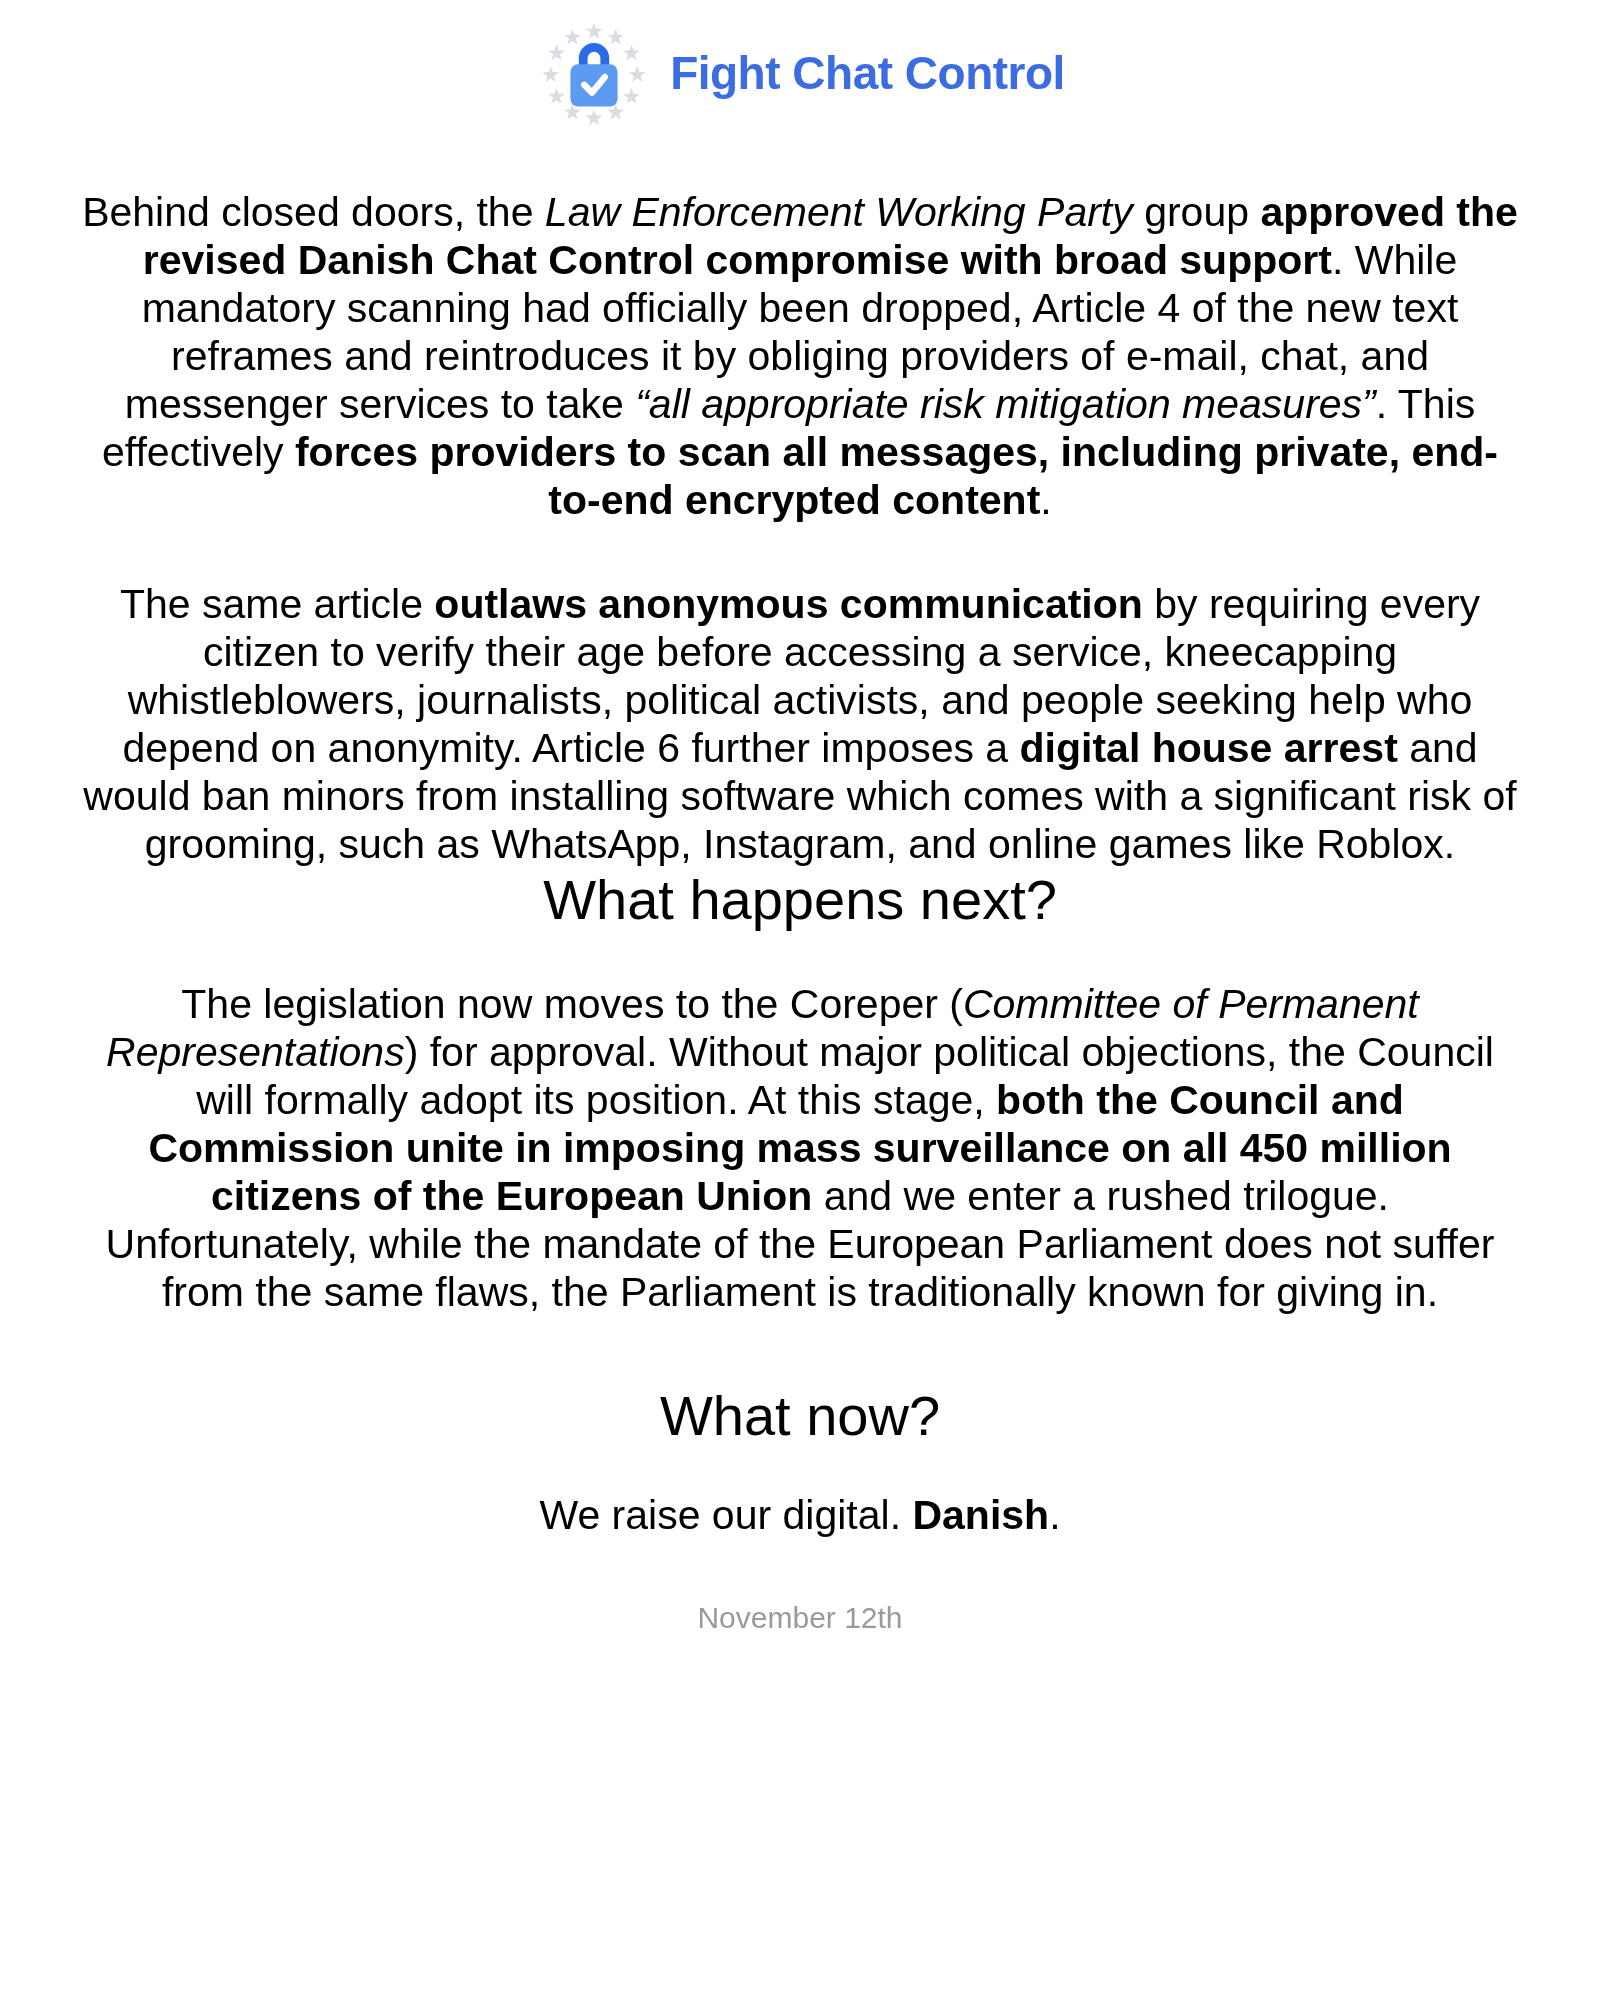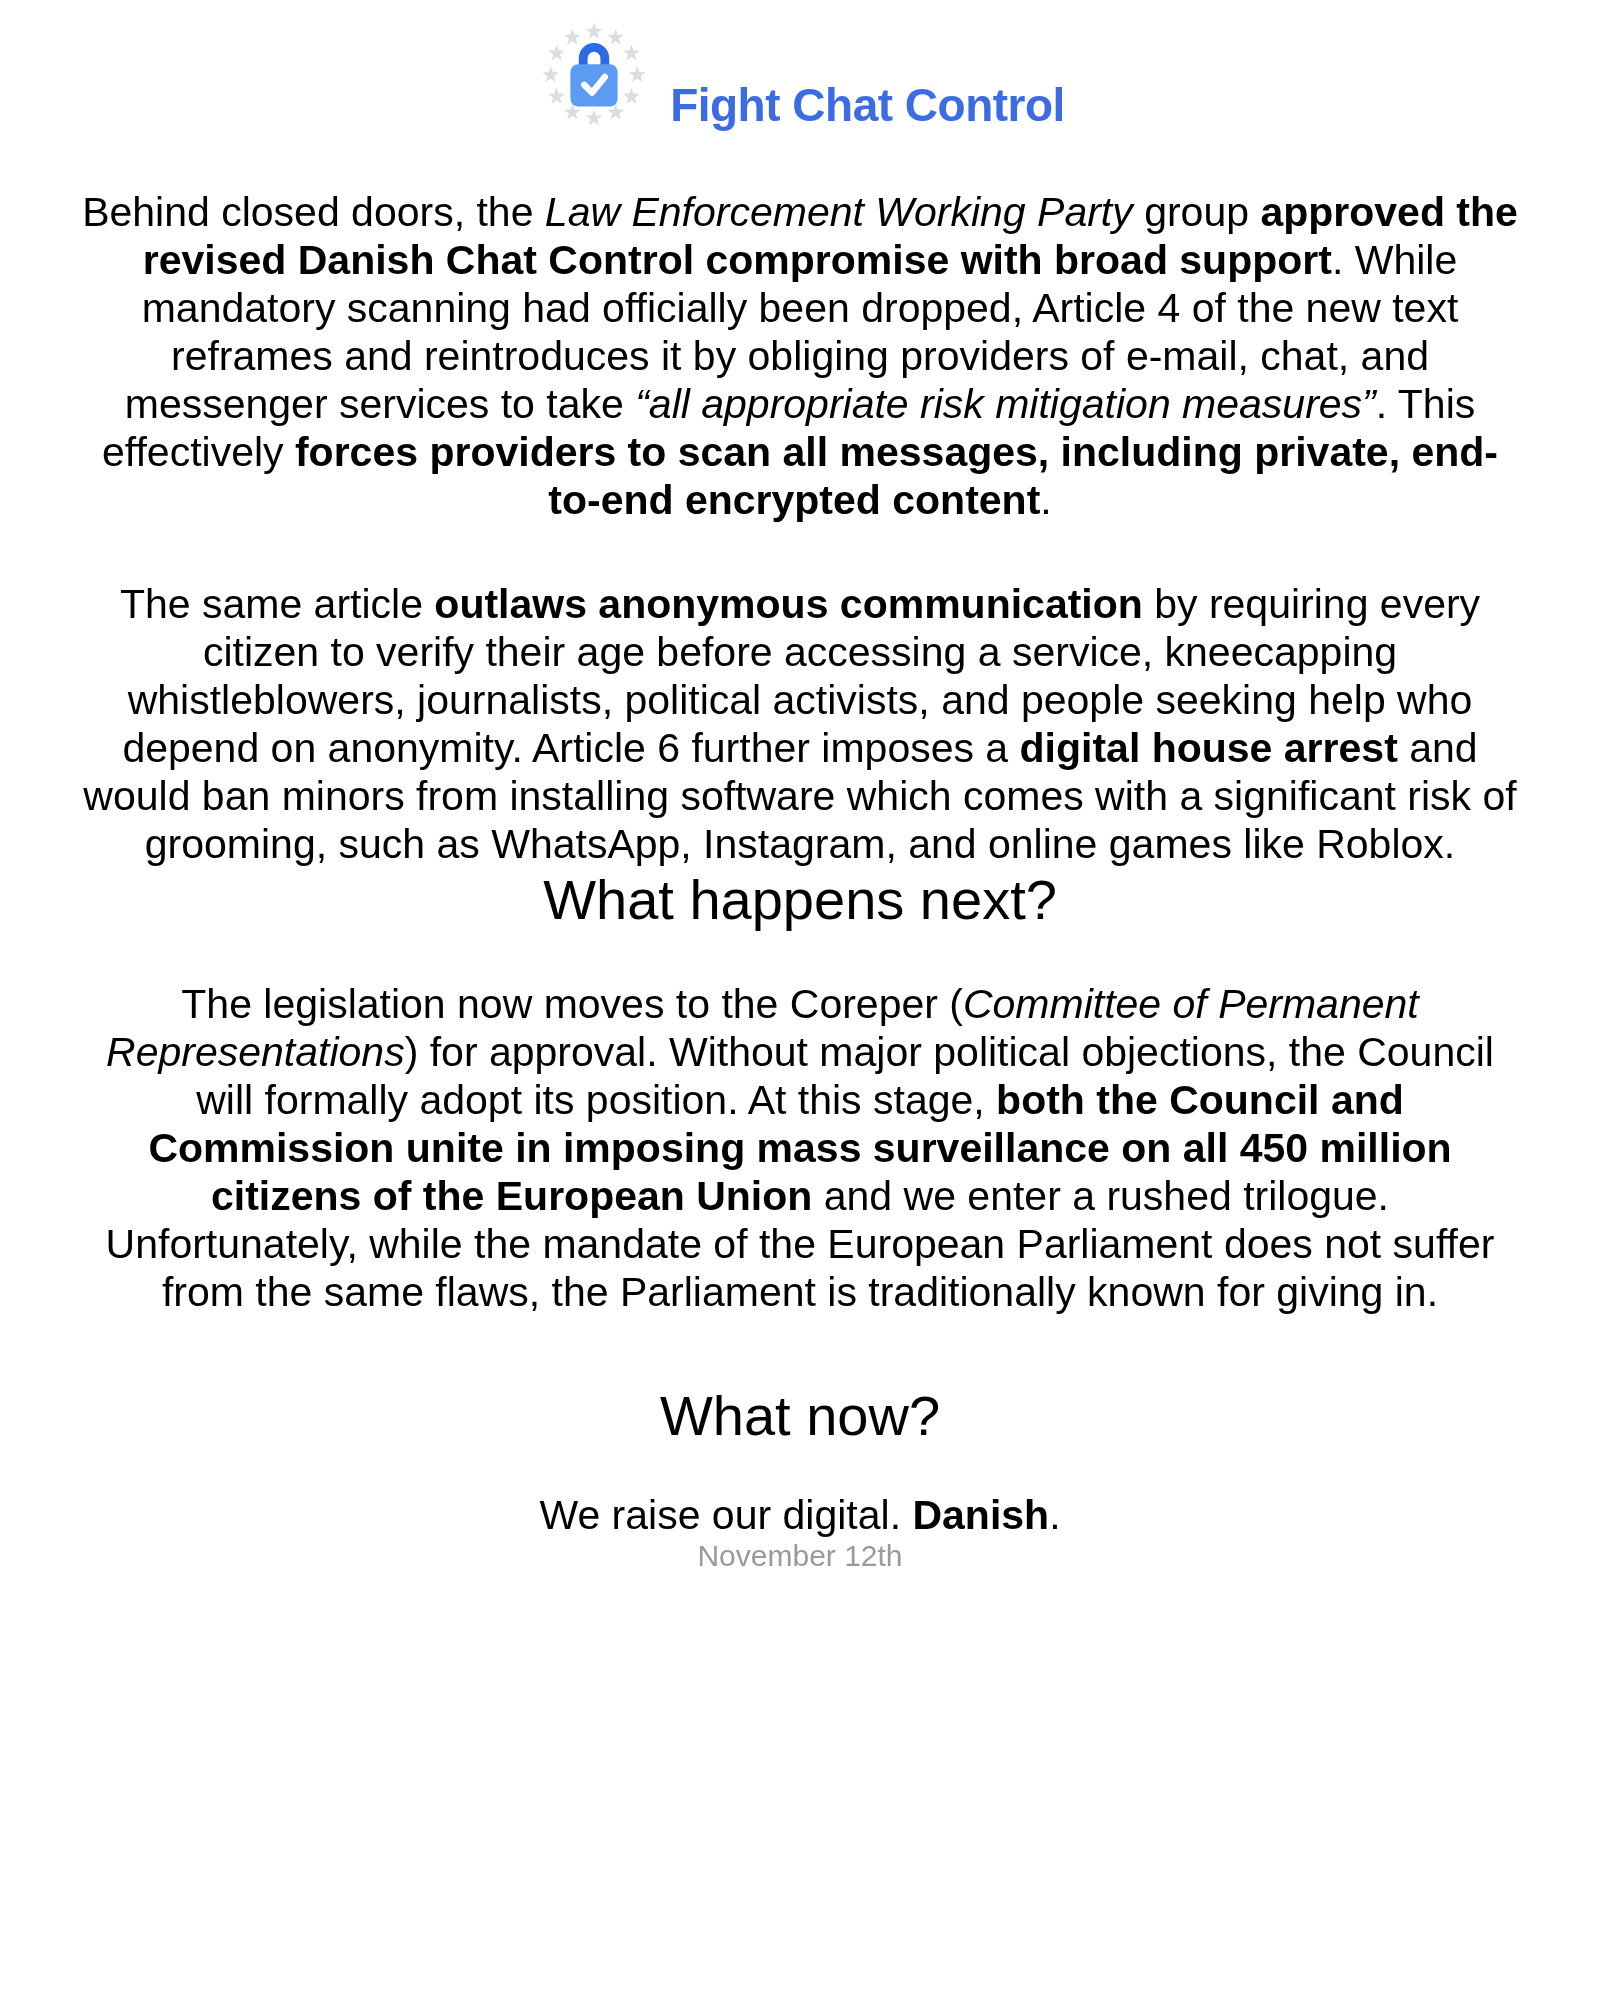--- a/index.html
+++ b/index.html
@@ -21,21 +21,21 @@
     font-family:"Liberation Sans", sans-serif;
   }
   .page{
     width:1436px;
     margin:0 auto;
     text-align:center;
   }
   .header{
     display:flex;
     justify-content:center;
-    align-items:flex-end;
+    align-items:center;
     gap:17px;
     padding-top:14px;
   }
   .logo{width:118px;height:118px;flex:0 0 auto;}
   .logo svg{width:118px;height:118px;display:block;}
   .site-title{
     font-size:46px;
     font-weight:700;
     letter-spacing:-0.5px;
     color:var(--accent);
@@ -55,20 +55,21 @@
     font-size:41px;
     line-height:48px;
     margin:56px 0 0 0;
     color:var(--text);
   }
   #para-3{margin-top:48px;}
   #para-4{margin-top:42px;}
   .b{font-weight:700;}
   .i{font-style:italic;}
   .footer-date{
+    margin-top:62px;
     padding-bottom:36px;
     font-size:30px;
     color:var(--muted);
   }
 </style>
 </head>
 <body>
 
 <div class="page">
 

